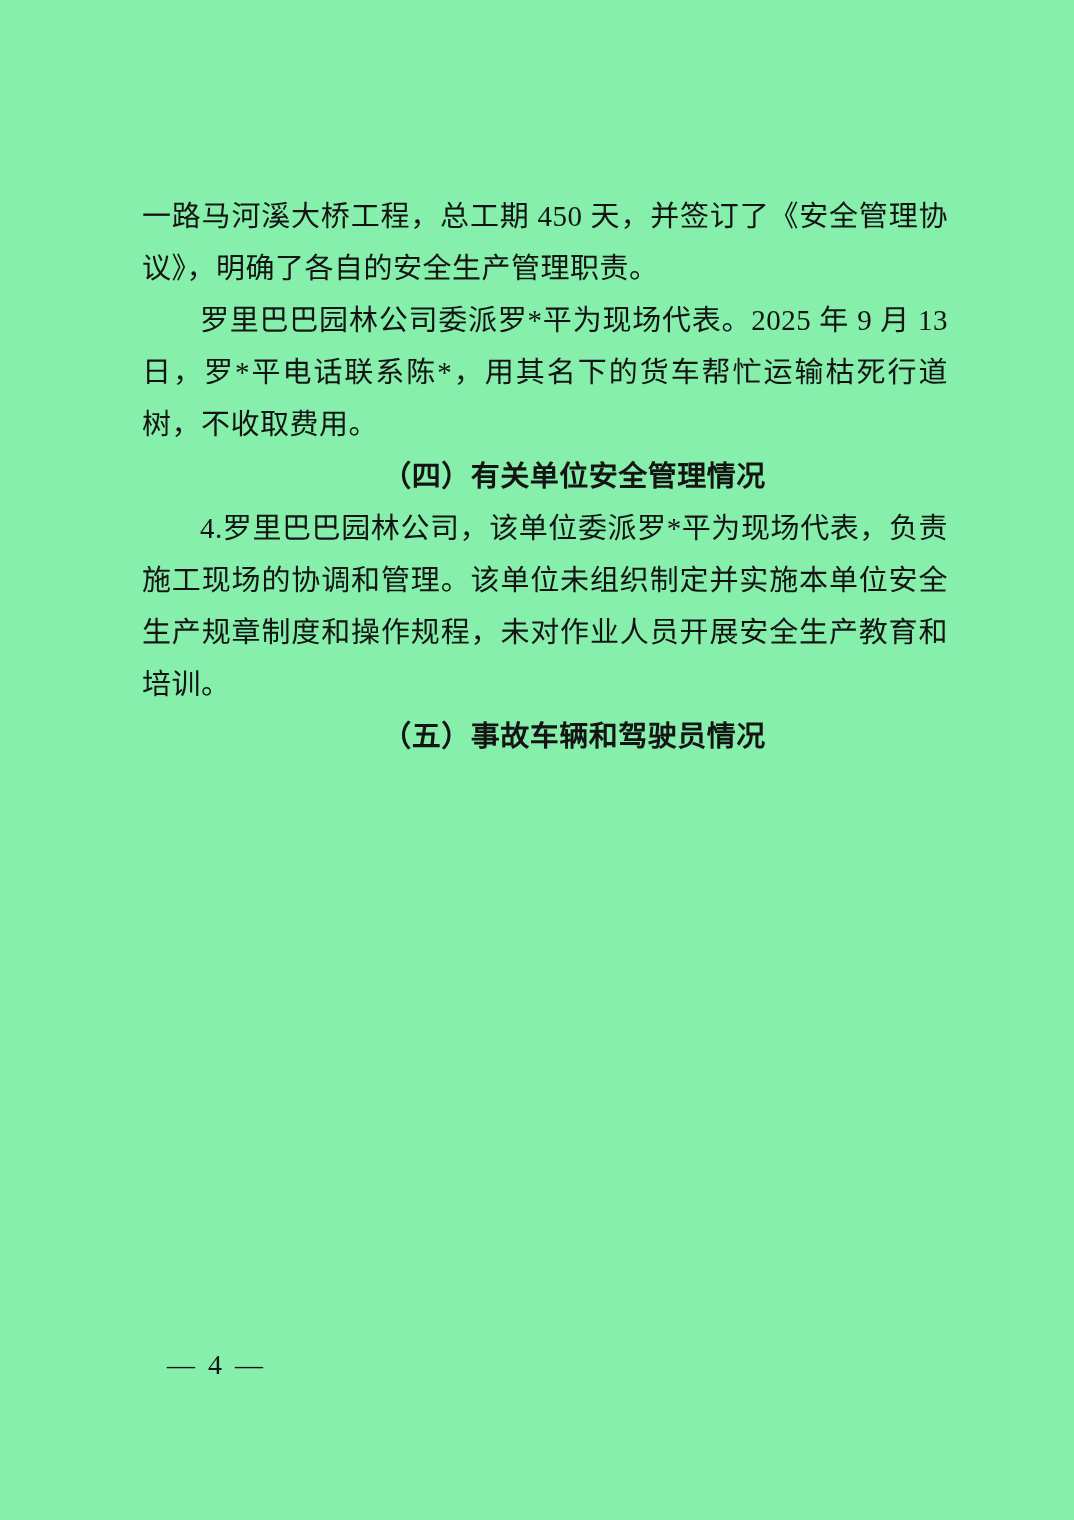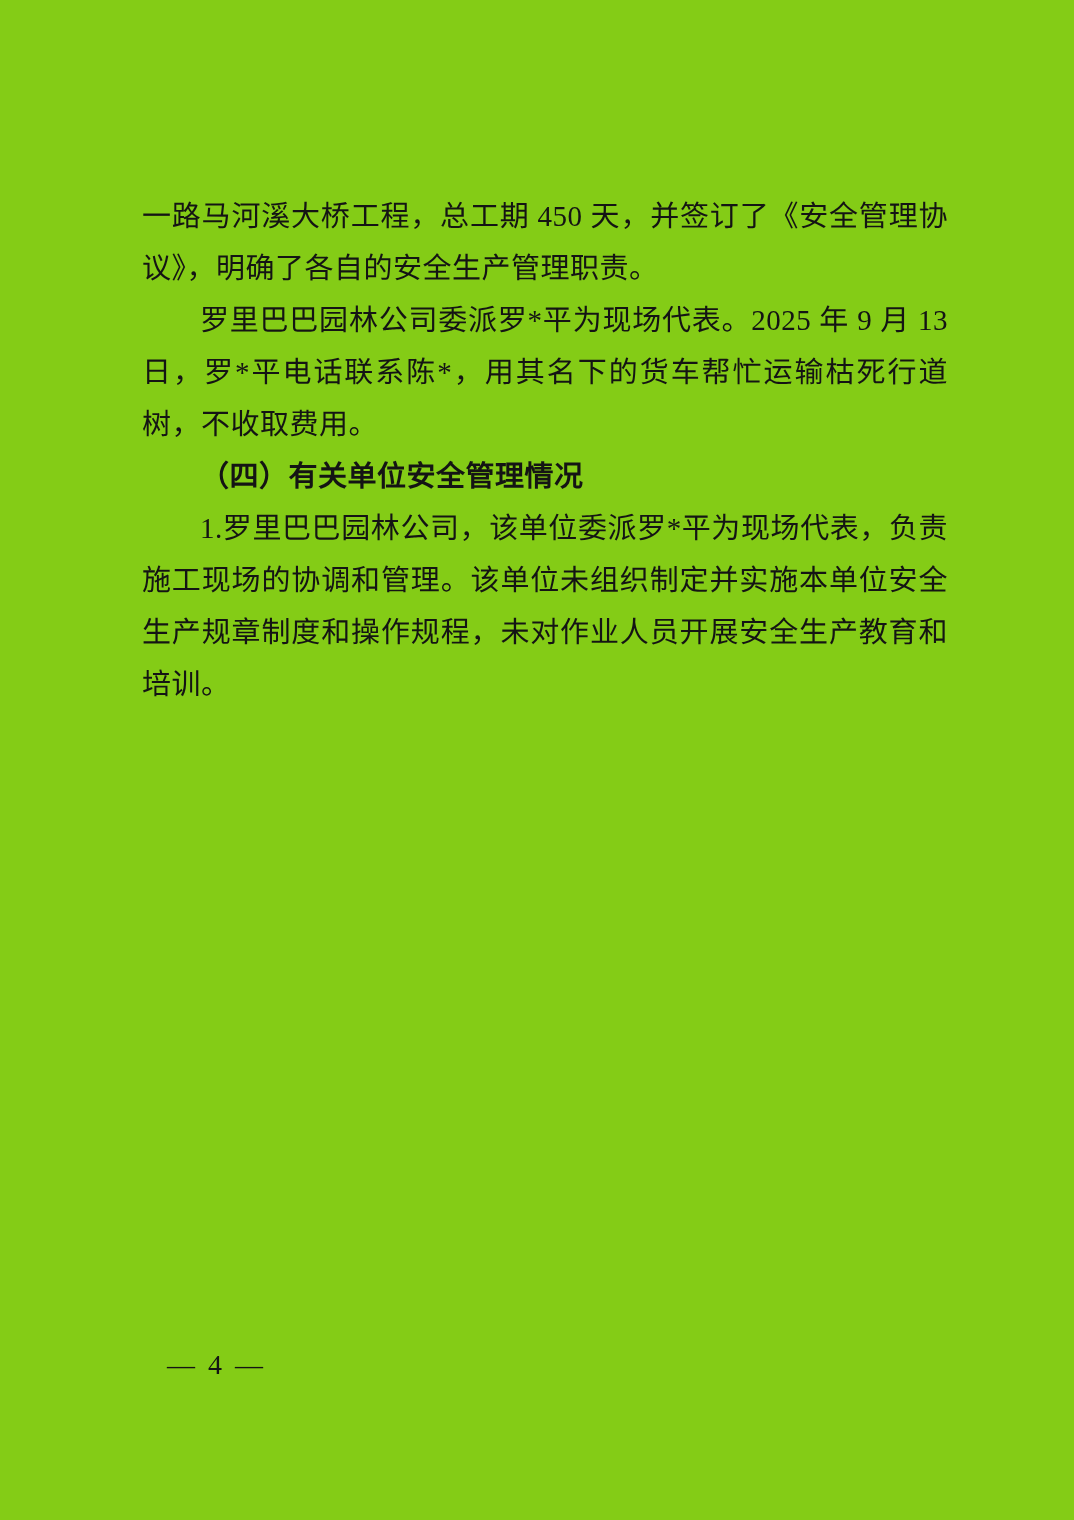--- a/index.html
+++ b/index.html
@@ -11,21 +11,21 @@
     height: 1520px;
     background: #ffffff;
     font-family: "Liberation Serif", "DejaVu Serif", serif;
     color: #141414;
     overflow: hidden;
   }
   .page {
     position: relative;
     width: 1074px;
     height: 1520px;
-    background: #84cc16;
+    background: #86efac;
   }
   .doc-content {
     position: absolute;
     left: 142px;
     top: 190px;
     width: 806px;
   }
   .par {
     margin: 0;
     font-size: 29px;
@@ -33,21 +33,21 @@
     letter-spacing: 0.5px;
     text-align: justify;
     text-indent: 2em;
     word-break: break-all;
   }
   .par.no-indent {
     text-indent: 0;
   }
   .par.heading {
     font-weight: 700;
-    text-align: left;
+    text-align: center;
   }
   .page-footer {
     position: absolute;
     left: 167px;
     top: 1348px;
     font-size: 28px;
     line-height: 34px;
     letter-spacing: 3px;
     color: #141414;
     white-space: nowrap;
@@ -60,20 +60,21 @@
 
   <div class="doc-content">
     <p class="par no-indent">一路马河溪大桥工程，总工期 450 天，并签订了《安全管理协议》，明确了各自的安全生产管理职责。</p>
 
 
     <p class="par">罗里巴巴园林公司委派罗*平为现场代表。2025 年 9 月 13 日，罗*平电话联系陈*，用其名下的货车帮忙运输枯死行道树，不收取费用。</p>
 
     <p class="par heading">（四）有关单位安全管理情况</p>
 
 
-    <p class="par">1.罗里巴巴园林公司，该单位委派罗*平为现场代表，负责施工现场的协调和管理。该单位未组织制定并实施本单位安全生产规章制度和操作规程，未对作业人员开展安全生产教育和培训。</p>
+    <p class="par">4.罗里巴巴园林公司，该单位委派罗*平为现场代表，负责施工现场的协调和管理。该单位未组织制定并实施本单位安全生产规章制度和操作规程，未对作业人员开展安全生产教育和培训。</p>
 
+    <p class="par heading">（五）事故车辆和驾驶员情况</p>
 
   </div>
 
   <div class="page-footer">— 4 —</div>
 
 </div>
 
 </body></html>

